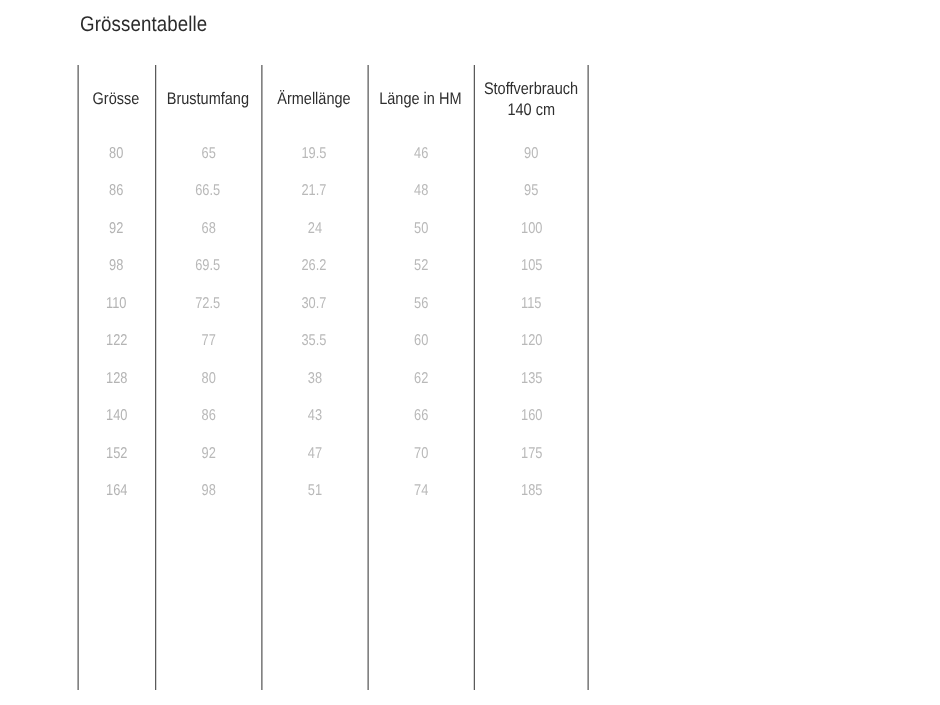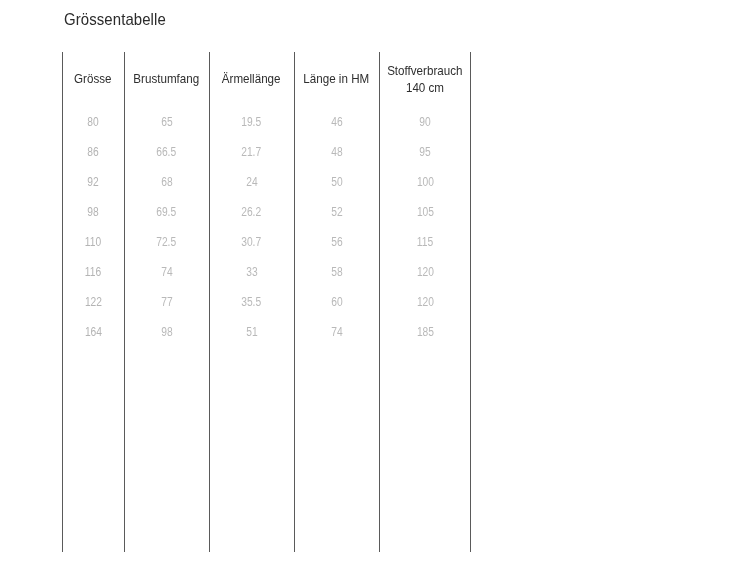--- a/index.html
+++ b/index.html
@@ -187,34 +187,48 @@
             <td><span class="cell-inner">105</span></td>
           </tr>
           <tr>
             <td><span class="cell-inner">110</span></td>
             <td><span class="cell-inner">72.5</span></td>
             <td><span class="cell-inner">30.7</span></td>
             <td><span class="cell-inner">56</span></td>
             <td><span class="cell-inner">115</span></td>
           </tr>
           <tr>
-            <td><span class="cell-inner">116</span></td>
-            <td><span class="cell-inner">74</span></td>
-            <td><span class="cell-inner">33</span></td>
-            <td><span class="cell-inner">58</span></td>
-            <td><span class="cell-inner">120</span></td>
-          </tr>
-          <tr>
             <td><span class="cell-inner">122</span></td>
             <td><span class="cell-inner">77</span></td>
             <td><span class="cell-inner">35.5</span></td>
             <td><span class="cell-inner">60</span></td>
             <td><span class="cell-inner">120</span></td>
           </tr>
           <tr>
+            <td><span class="cell-inner">128</span></td>
+            <td><span class="cell-inner">80</span></td>
+            <td><span class="cell-inner">38</span></td>
+            <td><span class="cell-inner">62</span></td>
+            <td><span class="cell-inner">135</span></td>
+          </tr>
+          <tr>
+            <td><span class="cell-inner">140</span></td>
+            <td><span class="cell-inner">86</span></td>
+            <td><span class="cell-inner">43</span></td>
+            <td><span class="cell-inner">66</span></td>
+            <td><span class="cell-inner">160</span></td>
+          </tr>
+          <tr>
+            <td><span class="cell-inner">152</span></td>
+            <td><span class="cell-inner">92</span></td>
+            <td><span class="cell-inner">47</span></td>
+            <td><span class="cell-inner">70</span></td>
+            <td><span class="cell-inner">175</span></td>
+          </tr>
+          <tr>
             <td><span class="cell-inner">164</span></td>
             <td><span class="cell-inner">98</span></td>
             <td><span class="cell-inner">51</span></td>
             <td><span class="cell-inner">74</span></td>
             <td><span class="cell-inner">185</span></td>
           </tr>
         </tbody>
     </table>
 
   </div>

